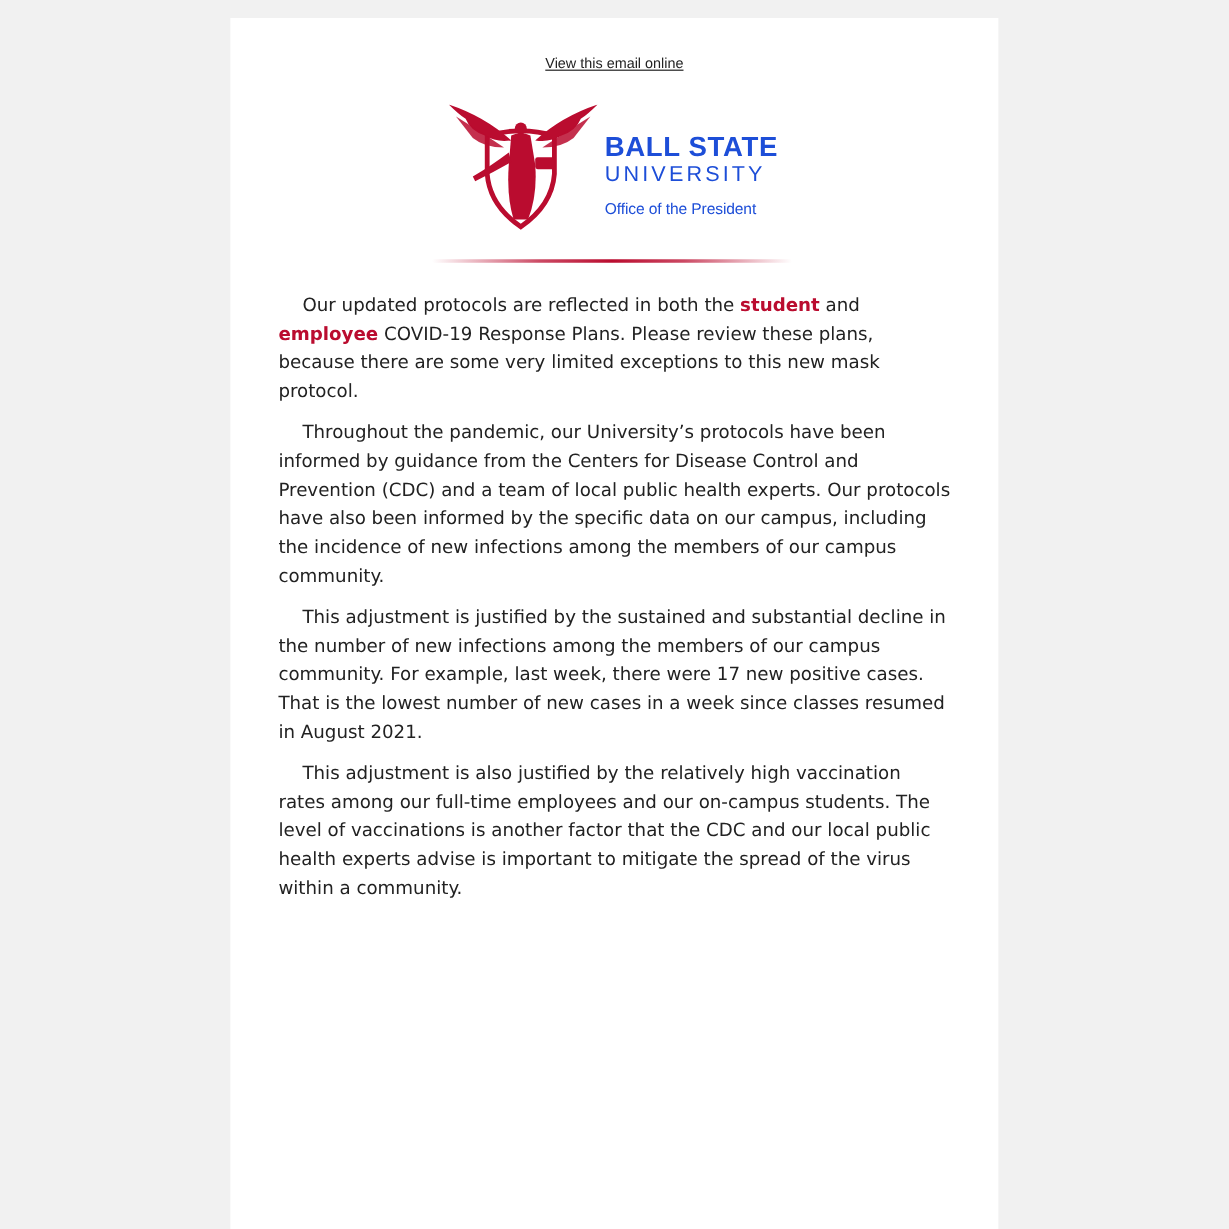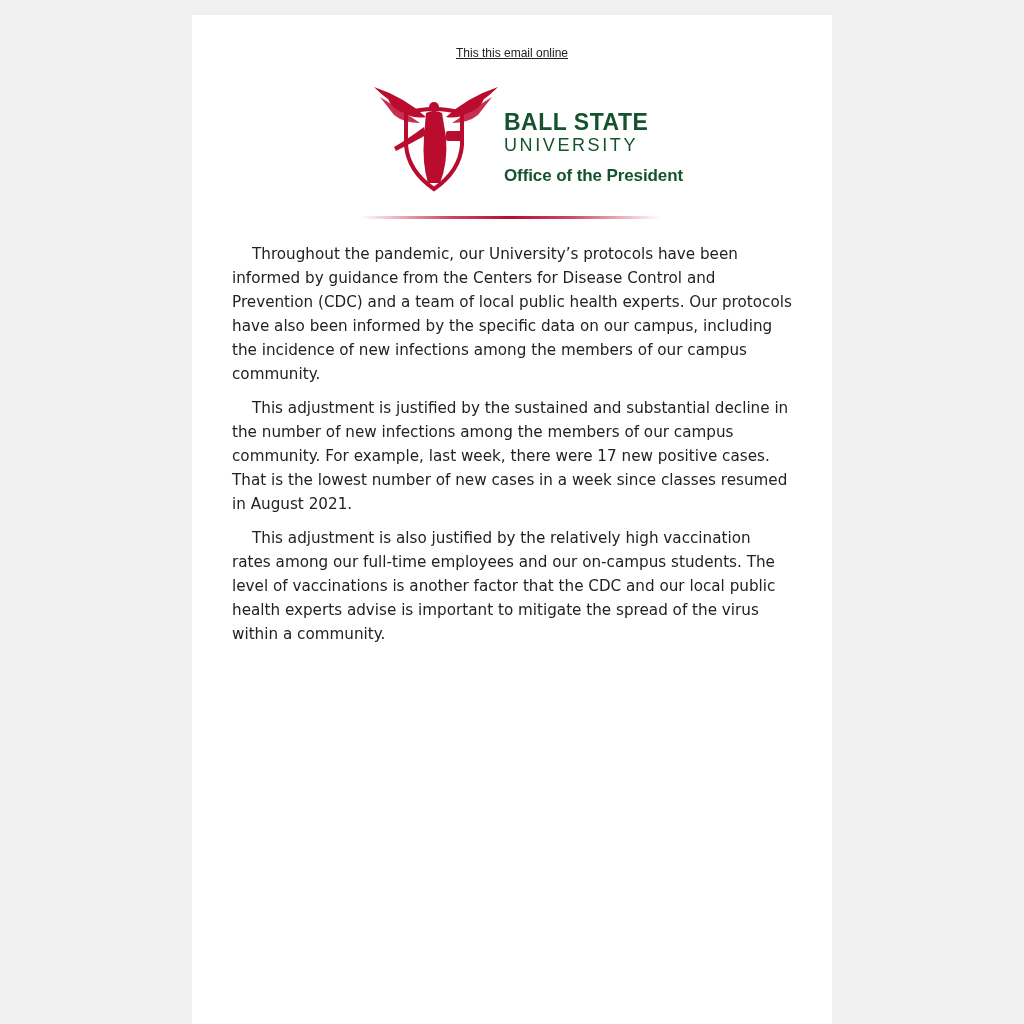--- a/index.html
+++ b/index.html
@@ -34,25 +34,25 @@
     left: 182px;
     top: 72px;
     width: 280px;
     height: 106px;
   }
   .wordmark {
     position: absolute;
     left: 312px;
     top: 95px;
     font-family: "Liberation Sans", sans-serif;
-    color: #14532d;
+    color: #1d4ed8;
   }
   .wm1 { font-size: 23px; font-weight: bold; letter-spacing: 0.5px; line-height: 24px; }
   .wm2 { font-size: 18px; letter-spacing: 2.6px; line-height: 22px; }
-  .wm3 { font-size: 17px; font-weight: bold; margin-top: 10px; letter-spacing: -0.1px; }
+  .wm3 { font-size: 13px; font-weight: normal; margin-top: 10px; letter-spacing: -0.1px; }
   .rule {
     position: absolute;
     left: 168px;
     top: 201px;
     width: 300px;
     height: 3px;
     background: linear-gradient(to right, rgba(186,12,47,0) 0%, rgba(186,12,47,0.75) 30%, #ba0c2f 50%, rgba(186,12,47,0.75) 70%, rgba(186,12,47,0) 100%);
     border-radius: 2px;
   }
   .body-text {
@@ -68,21 +68,21 @@
   .body-text p { margin: 0 0 10px 0; text-indent: 20px; }
   .body-text p.date { text-indent: 0; margin-bottom: 24px; }
   .body-text p.salutation { text-indent: 0; margin-bottom: 10px; }
   .link { color: #ba0c2f; font-weight: bold; text-decoration: none; }
 </style>
 </head>
 <body>
 
 <div class="card">
   <div class="view-online">
-    <a href="#">This this email online</a>
+    <a href="#">View this email online</a>
   </div>
 
   <svg class="logo" viewBox="0 0 280 106" width="280" height="106">
     <g fill="#ba0c2f">
 
       <path d="M32 26 Q60 18 88 26 L88 58 Q86 84 60 102 Q34 84 32 58 Z" fill="none" stroke="#ba0c2f" stroke-width="4"></path>
 
       <path d="M0 0 Q30 10 52 30 Q40 32 30 26 Q18 22 14 12 Q8 8 0 0 Z"></path>
       <path d="M6 10 Q26 22 46 36 Q30 36 20 28 Z" opacity="0.85"></path>
 
@@ -99,18 +99,19 @@
 
   <div class="wordmark">
     <div class="wm1">BALL STATE</div>
     <div class="wm2">UNIVERSITY</div>
     <div class="wm3">Office of the President</div>
   </div>
 
   <div class="rule"></div>
 
   <div class="body-text">
+    <p><span>Our updated protocols are reflected in both the </span><a href="#" class="link">student</a><span> and </span><a href="#" class="link">employee</a><span> COVID-19 Response Plans. Please review these plans, because there are some very limited exceptions to this new mask protocol.</span></p>
     <p>Throughout the pandemic, our University’s protocols have been informed by guidance from the Centers for Disease Control and Prevention (CDC) and a team of local public health experts. Our protocols have also been informed by the specific data on our campus, including the incidence of new infections among the members of our campus community.</p>
     <p>This adjustment is justified by the sustained and substantial decline in the number of new infections among the members of our campus community. For example, last week, there were 17 new positive cases. That is the lowest number of new cases in a week since classes resumed in August 2021.</p>
     <p>This adjustment is also justified by the relatively high vaccination rates among our full-time employees and our on-campus students. The level of vaccinations is another factor that the CDC and our local public health experts advise is important to mitigate the spread of the virus within a community.</p>
 
   </div>
 </div>
 
 </body></html>

